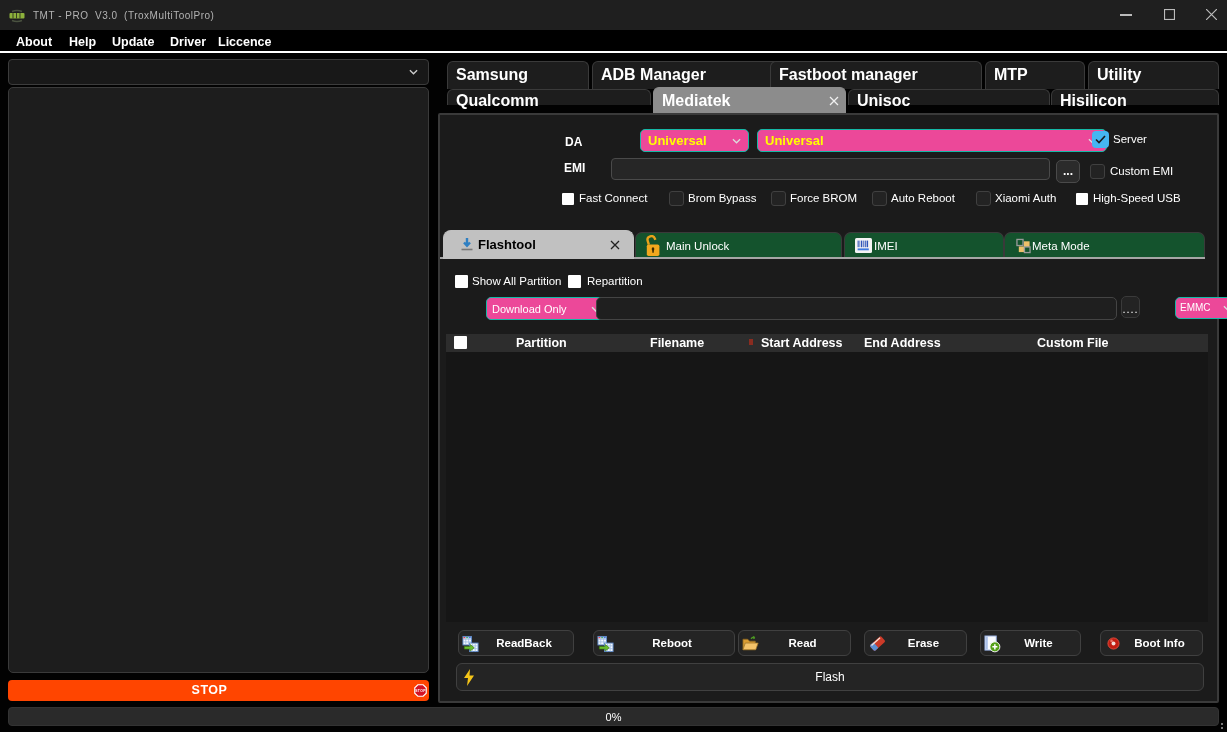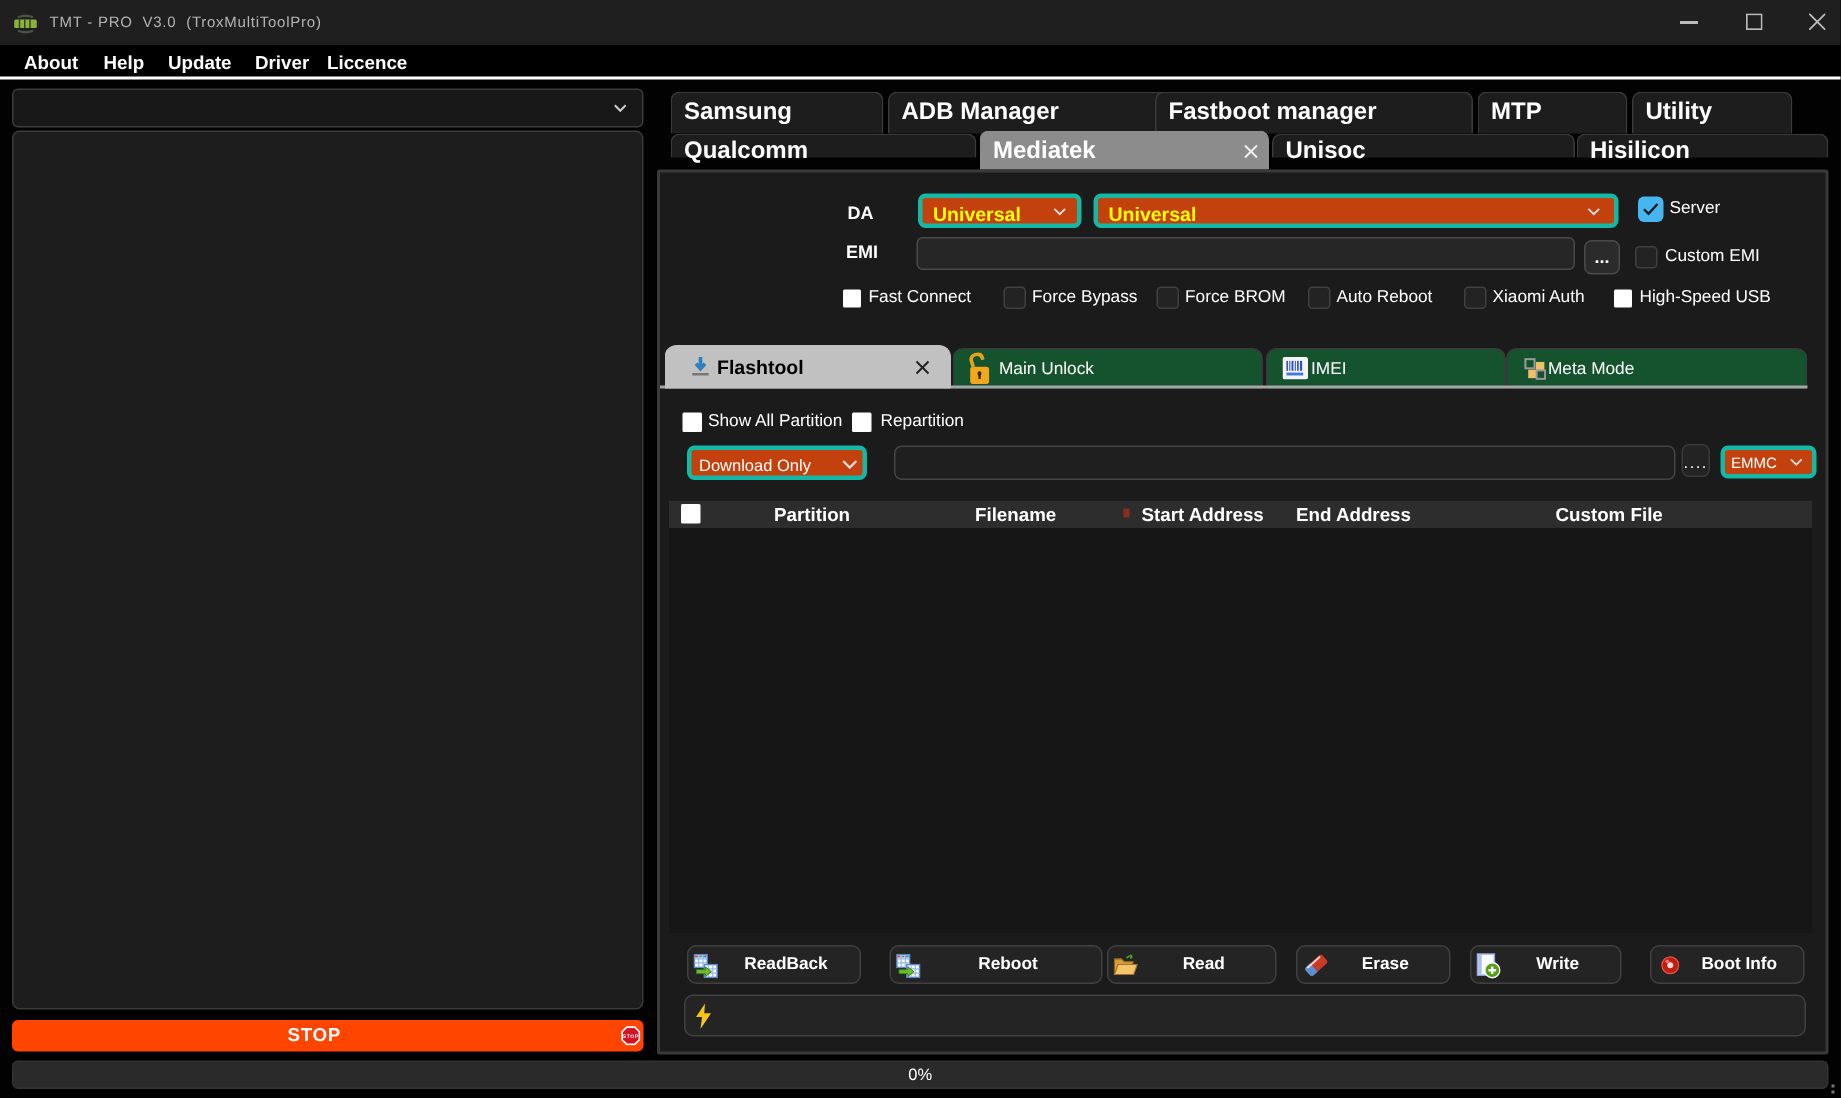--- a/index.html
+++ b/index.html
@@ -24,21 +24,21 @@
   border-bottom:none; border-radius:6px 6px 0 0; color:#fff; font-weight:bold;
   font-size:16px; padding:4px 0 0 8px; }
 .tab2 { top:89px; height:16px; background:#1d1d1d; border:1px solid #3a3a3a;
   border-bottom:none; border-radius:6px 6px 0 0; color:#fff; font-weight:bold;
   font-size:16px; padding:2px 0 0 8px; }
 #tab-mediatek { background:#8c8c8c; border-color:#8c8c8c; }
 
 #rpanel { left:438px; top:113px; width:781px; height:590px; background:#1b1b1b;
   border:2px solid #3a3a3a; border-radius:2px; }
 .lbl { color:#fff; font-weight:bold; font-size:12px; }
-.combo { background:#c2410c; border:3px solid #14b8a6; border-radius:5px; }
+.combo { background:#ec4899; border:1px solid #14b8a6; border-radius:5px;margin-left:28px; }
 .chev { position:absolute; top:50%; margin-top:-3px; width:9px; height:6px; }
 .cb { border-radius:3px; }
 .cb-off { background:#232323; border:1px solid #404040; }
 .cb-white { background:#fff; border-radius:1px; }
 .cbl { color:#fff; font-size:11.5px; }
 
 .stab { top:232px; height:27px; background:#14532d; border:1px solid #3a3a3a;
   border-bottom:none; border-radius:7px 7px 0 0; color:#fff; font-size:11.5px; }
 #stab-flash { top:230px; height:29px; background:#c1c1c1; border-color:#c1c1c1;
   color:#000; font-weight:bold; z-index:5; }
@@ -94,21 +94,21 @@
   <svg class="abs" style="right:2px;top:4px" width="13" height="13" viewBox="0 0 17 17">
     <polygon points="5,1 12,1 16,5 16,12 12,16 5,16 1,12 1,5" fill="#d41224" stroke="#fff" stroke-width="1.5"></polygon>
     <text x="8.5" y="10.5" font-size="4.4" font-weight="bold" fill="#fff" text-anchor="middle" font-family="Liberation Sans">STOP</text>
   </svg>
 </div>
 
 <div class="abs tab1" style="left:447px;width:142px">Samsung</div>
 <div class="abs tab1" style="left:592px;width:208px">ADB Manager</div>
 <div class="abs tab1" style="left:770px;width:212px">Fastboot manager</div>
 <div class="abs tab1" style="left:985px;width:100px">MTP</div>
-<div class="abs tab1" style="left:1088px;width:107px">Utility</div>
+<div class="abs tab1" style="left:1088px;width:131px">Utility</div>
 <div class="abs tab2" style="left:447px;width:204px">Qualcomm</div>
 <div class="abs tab2" id="tab-mediatek" style="left:653px;width:193px;top:87px;height:26px;padding-top:4px">Mediatek
   <svg class="abs" style="right:6px;top:8px" width="10" height="10" viewBox="0 0 10 10">
       <path d="M1 1 L9 9 M9 1 L1 9" stroke="#f0f0f0" stroke-width="1.3"></path>
     </svg>
 </div>
 <div class="abs tab2" style="left:848px;width:202px">Unisoc</div>
 <div class="abs tab2" style="left:1051px;width:168px">Hisilicon</div>
 
 <div class="abs" id="rpanel"></div>
@@ -135,21 +135,21 @@
 
 <span class="abs lbl" style="left:564px;top:161px">EMI</span>
 <div class="abs" style="left:611px;top:158px;width:439px;height:22px;background:#262626;border:1px solid #4a4a4a;border-radius:4px"></div>
 <div class="abs" style="left:1056px;top:160px;width:24px;height:23px;background:#2b2b2b;border:1px solid #4a4a4a;border-radius:5px;color:#fff;font-size:12px;text-align:center;line-height:21px;font-weight:bold">...</div>
 <div class="abs cb cb-off" style="left:1090px;top:164px;width:15px;height:15px"></div>
 <span class="abs cbl" style="left:1110px;top:165px">Custom EMI</span>
 
 <div class="abs cb cb-white" style="left:562px;top:193px;width:12px;height:12px"></div>
 <span class="abs cbl" style="left:579px;top:192px">Fast Connect</span>
 <div class="abs cb cb-off" style="left:669px;top:191px;width:15px;height:15px"></div>
-<span class="abs cbl" style="left:688px;top:192px">Force Bypass</span>
+<span class="abs cbl" style="left:688px;top:192px">Brom Bypass</span>
 <div class="abs cb cb-off" style="left:771px;top:191px;width:15px;height:15px"></div>
 <span class="abs cbl" style="left:790px;top:192px">Force BROM</span>
 <div class="abs cb cb-off" style="left:872px;top:191px;width:15px;height:15px"></div>
 <span class="abs cbl" style="left:891px;top:192px">Auto Reboot</span>
 <div class="abs cb cb-off" style="left:976px;top:191px;width:15px;height:15px"></div>
 <span class="abs cbl" style="left:995px;top:192px">Xiaomi Auth</span>
 <div class="abs cb cb-white" style="left:1076px;top:193px;width:12px;height:12px"></div>
 <span class="abs cbl" style="left:1093px;top:192px">High-Speed USB</span>
 
 <div class="abs" id="stabline"></div>
@@ -286,16 +286,17 @@
     <circle cx="8" cy="8" r="6.9" fill="none" stroke="#e05545" stroke-width="1"></circle>
     <circle cx="8" cy="8" r="2.4" fill="#f2ddd8"></circle>
     <circle cx="5.6" cy="4.8" r="1.6" fill="#ef8374" opacity="0.85"></circle>
   </svg>
   <span>Boot Info</span>
 </div>
 <div class="abs" id="flashbar">
   <svg class="abs" style="left:6px;top:5px" width="12" height="17" viewBox="0 0 12 17">
     <polygon points="7,0 1,9 5,9 4,17 11,6.5 6.5,6.5" fill="#f5c518"></polygon>
   </svg>
+  <span class="abs" style="left:0;top:6px;width:100%;text-align:center">Flash</span>
 </div>
 <div class="abs" id="progress">0%</div>
 <div class="abs" style="left:1221px;top:723px;width:2px;height:2px;background:#777"></div>
 <div class="abs" style="left:1221px;top:727px;width:2px;height:2px;background:#777"></div>
 
 </body></html>

